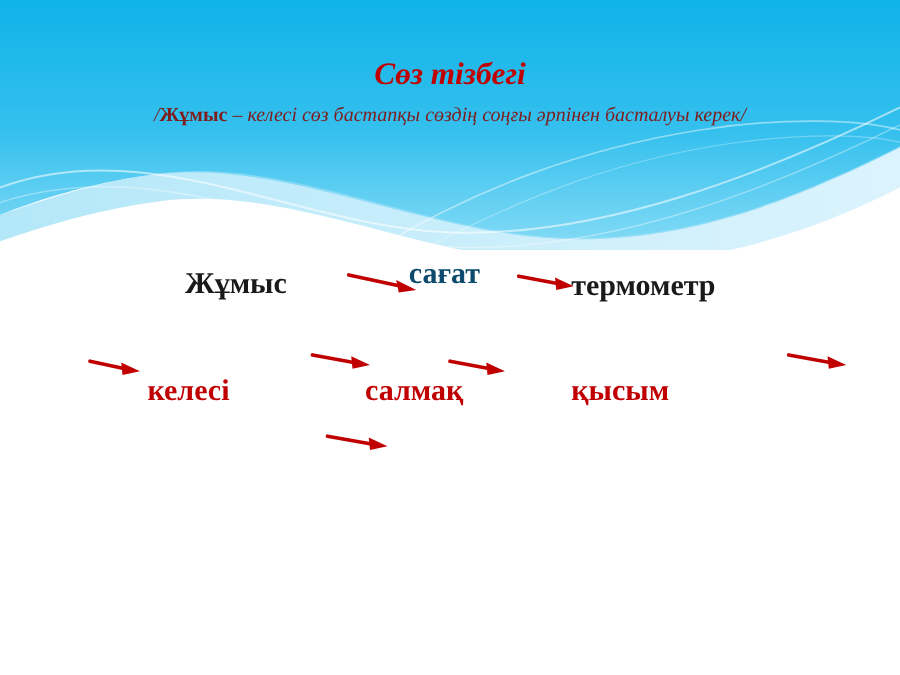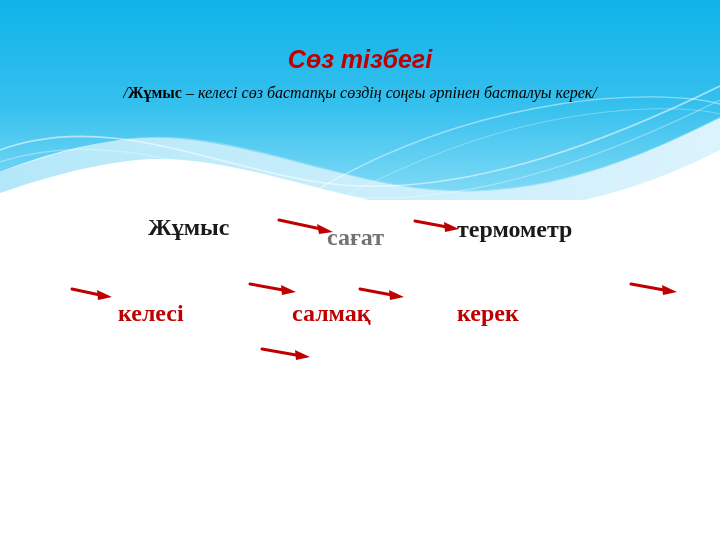--- a/index.html
+++ b/index.html
@@ -38,36 +38,36 @@
   #header-text-block {
     position: absolute;
     left: 0;
     top: 46px;
     width: 720px;
     text-align: center;
     z-index: 5;
   }
 
   #slide-title {
-    font-family: Liberation Sans, sans-serif;
+    font-family: Liberation Serif, serif;
     font-weight: bold;
     font-style: italic;
     font-size: 25px;
     color: #c00000;
     line-height: 1.1;
     margin: 0;
   }
 
   #slide-subtitle {
     margin: 8px auto 0 auto;
     width: 520px;
     font-family: "Liberation Serif", serif;
     font-style: italic;
     font-size: 16px;
-    color: #000000;
+    color: #7f1d1d;
     line-height: 1.35;
   }
   #slide-subtitle .bold-part {
     font-weight: bold;
     font-style: normal;
   }
 
   
   #word-map {
     position: absolute;
@@ -88,21 +88,21 @@
   .word.dark {
     color: #1a1a1a;
   }
 
   .arrow {
     position: absolute;
   }
 
   
   #word-jumys  { left: 148px; top: 14px; color: #1a1a1a; }
-  #word-sagat  { left: 327px; top: 24px; color: #737373; }
+  #word-sagat  { left: 327px; top: 6px; color: #0c4a6e; }
   #word-termometr { left: 457px; top: 16px; color: #1a1a1a; }
   #word-radius { left: 118px; top: 100px; }
   #word-salmaq { left: 292px; top: 100px; }
   #word-qysym  { left: 457px; top: 100px; }
   #word-massa  { left: 145px; top: 168px; }
 
   
   #arrow-1 { left: 277px; top: 16px; }
   #arrow-2 { left: 413px; top: 16px; }
   #arrow-3 { left: 70px;  top: 84px; }
@@ -153,21 +153,21 @@
   </div>
 
   <div id="word-map">
 
     <div class="word dark" id="word-jumys">Жұмыс</div>
     <div class="word dark" id="word-sagat">сағат</div>
     <div class="word dark" id="word-termometr">термометр</div>
 
     <div class="word" id="word-radius">келесі</div>
     <div class="word" id="word-salmaq">салмақ</div>
-    <div class="word" id="word-qysym">керек</div>
+    <div class="word" id="word-qysym">қысым</div>
 
 
     <div class="arrow" id="arrow-1">
       <svg width="58" height="22" viewBox="0 0 58 22" xmlns="http://www.w3.org/2000/svg">
         <path d="M2,4 L44,13" stroke="#c00000" stroke-width="3" fill="none" stroke-linecap="round"></path>
         <path d="M56,16 L40,8 L42,18 Z" fill="#c00000"></path>
       </svg>
     </div>
 
     <div class="arrow" id="arrow-2">

